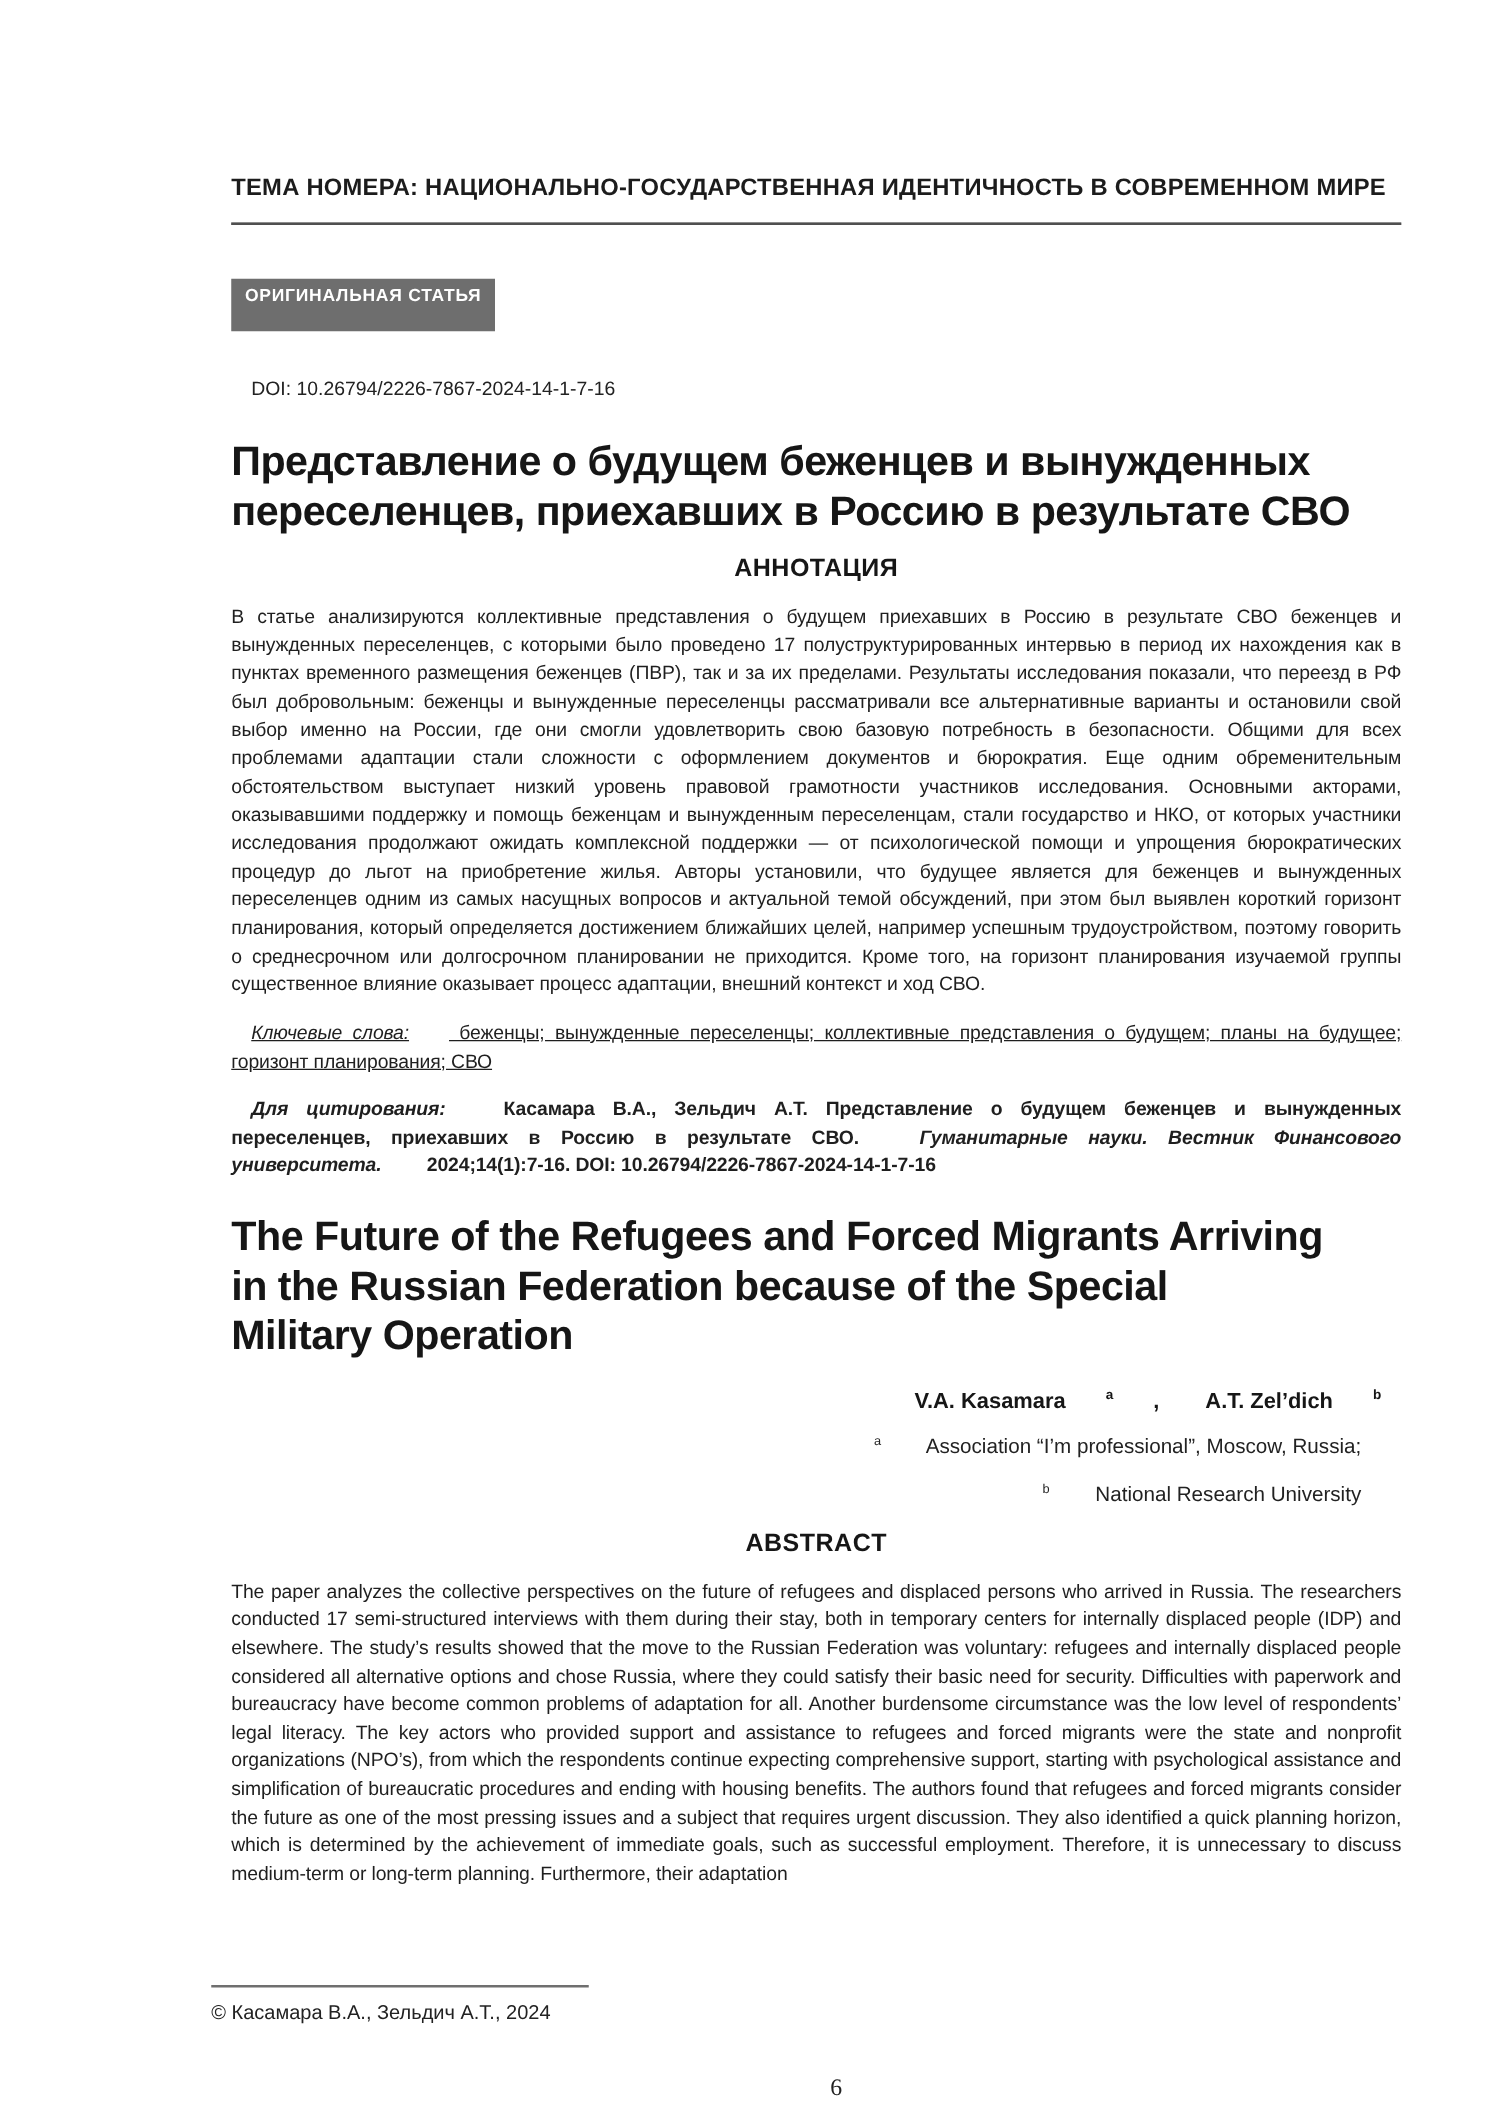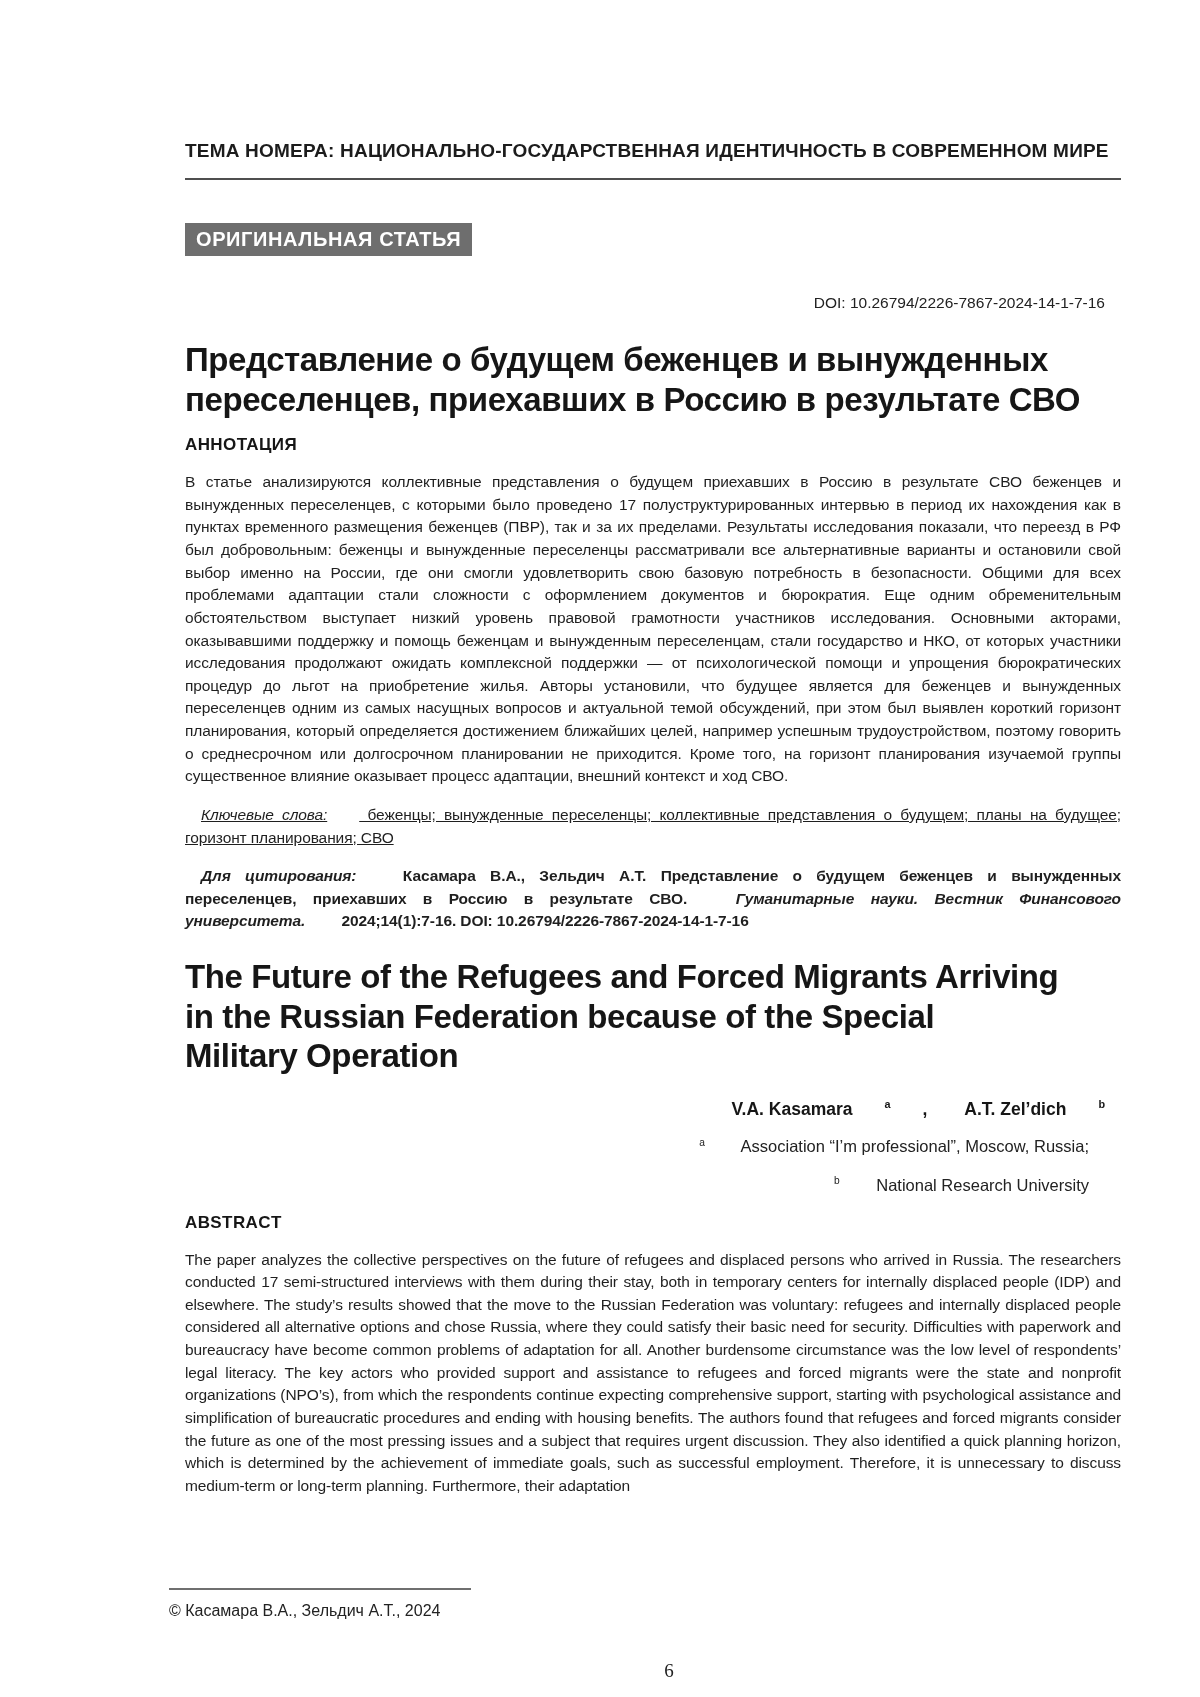--- a/index.html
+++ b/index.html
@@ -21,24 +21,24 @@
   .double-rule {
     margin-top:13px;
     height:2px; background:#9a9a9a;
     border-top:2px solid var(--rule, #4f4f4f);
   }
   .badge {
     display:inline-block;
     margin-top:27px;
     background:var(--badge-bg, #6e6e6e);
     color:#ffffff;
-    font-size:20px; font-weight:700; letter-spacing:0.6px;
-    padding:5px 11px 5px 11px;
+    font-size:14px; font-weight:700; letter-spacing:0.6px;
+    padding:5px 11px 21px 11px;
   }
-  .meta { margin-top:20px; font-size:15.5px; line-height:1.42; color:#222;text-align:right; }
+  .meta { margin-top:20px; font-size:15.5px; line-height:1.42; color:#222; }
 
   .title-ru, .title-en {
     margin-top:26px;
     font-size:33px; line-height:1.2; font-weight:700;
     letter-spacing:-0.4px; color:#161616;
     white-space:pre-line;
   }
   .title-en { margin-top:24px; }
 
   .authors {
@@ -47,21 +47,22 @@
     font-size:17.5px; font-weight:700; color:#161616;
   }
   .authors sup, .affiliation sup { font-size:0.62em; }
   .affiliation {
     margin-top:4px;
     text-align:right;
     font-size:16.5px; line-height:1.33; color:#222;
   }
   .section-heading {
     margin-top:16px;
-    font-size:17px; font-weight:700; letter-spacing:0.4px; color:#161616;
+    text-align:center;
+    font-size:20px; font-weight:700; letter-spacing:0.4px; color:#161616;
   }
   .body-text {
     margin-top:7px;
     font-size:15.5px; line-height:1.46;
     text-align:justify;
     letter-spacing:-0.1px;
     color:#1f1f1f;
     hyphens:auto;
   }
   .keywords { margin-top:0;text-decoration:underline; }

